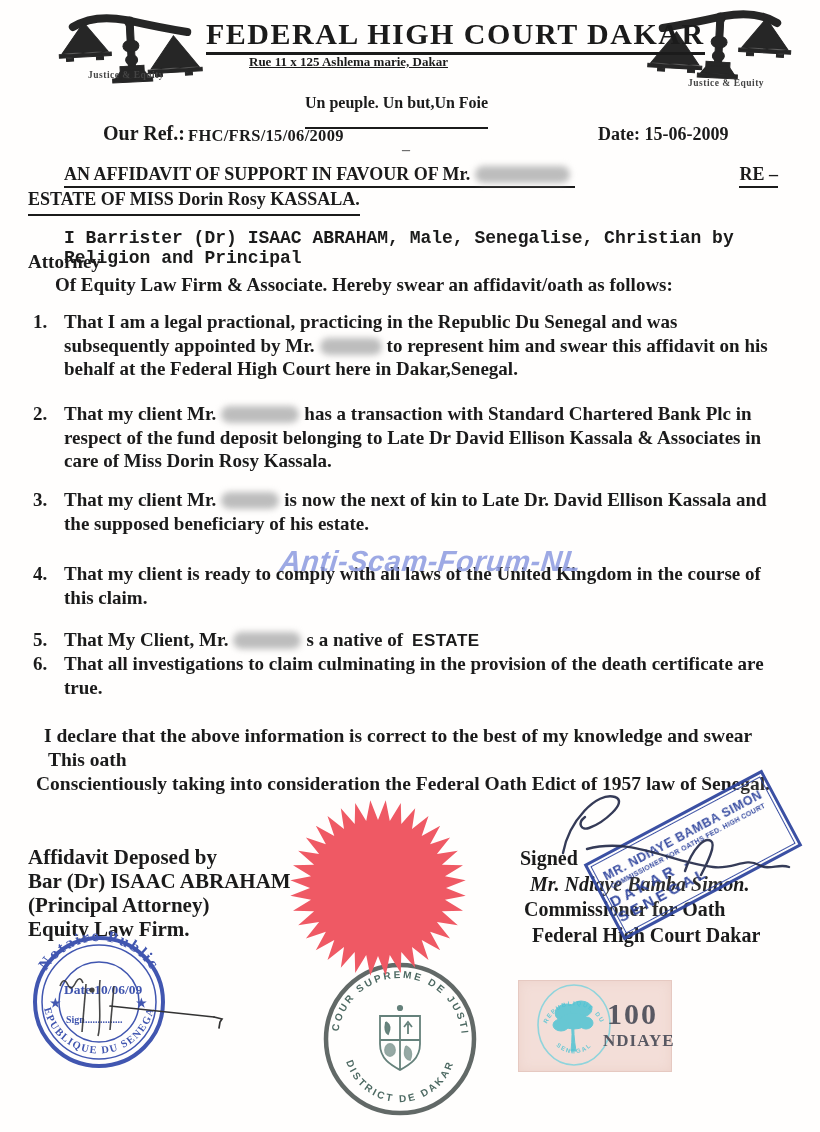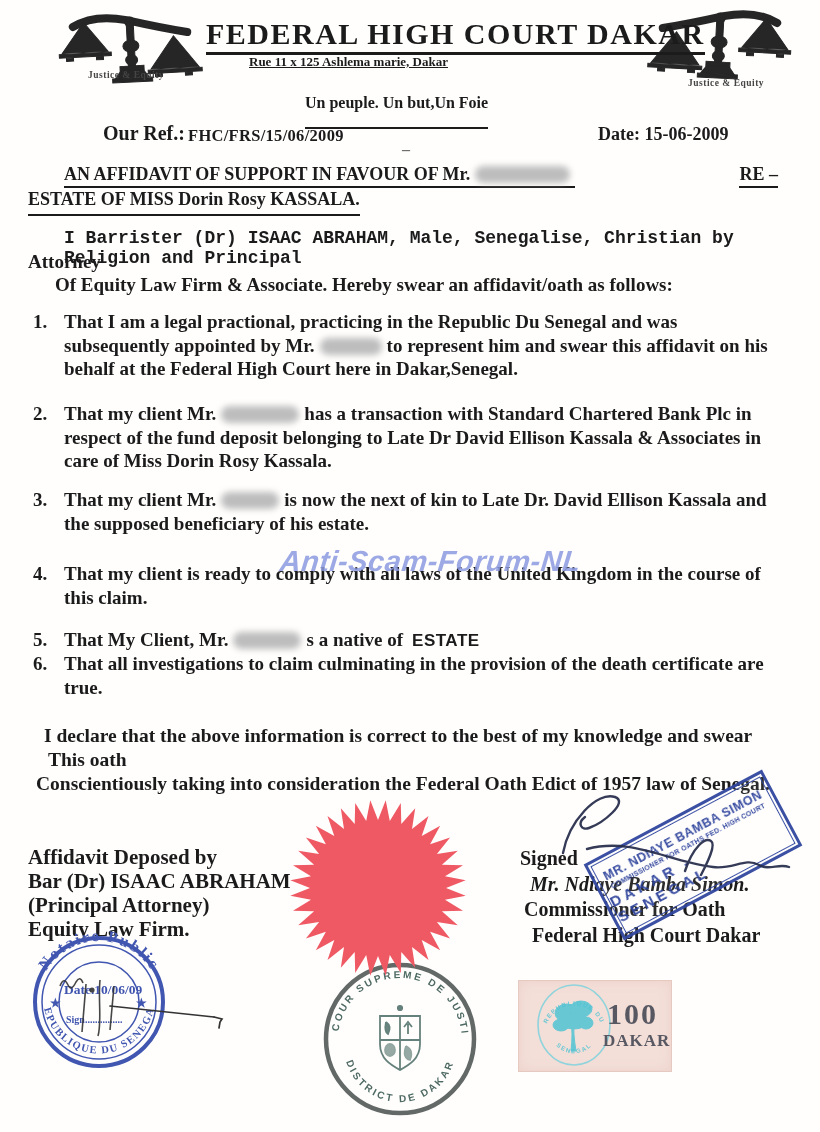--- a/index.html
+++ b/index.html
@@ -276,16 +276,16 @@
       <g fill="#4fc3d3" stroke="#4fc3d3" opacity=".85">
         <path d="M52,70 q2,-18 0,-30 q-3,-4 1,-6 q4,2 2,6 q-1,12 2,30 z"></path>
         <ellipse cx="48" cy="32" rx="12" ry="9"></ellipse>
         <ellipse cx="62" cy="28" rx="11" ry="8"></ellipse>
         <ellipse cx="55" cy="40" rx="14" ry="8"></ellipse>
         <ellipse cx="42" cy="44" rx="8" ry="6"></ellipse>
         <ellipse cx="67" cy="42" rx="7" ry="6"></ellipse>
       </g>
     </svg>
     <div class="rev-val">100</div>
-    <div class="rev-cur">DAKAR</div>
+    <div class="rev-cur">NDIAYE</div>
   </div>
 
 </div>
 
 </body></html>

